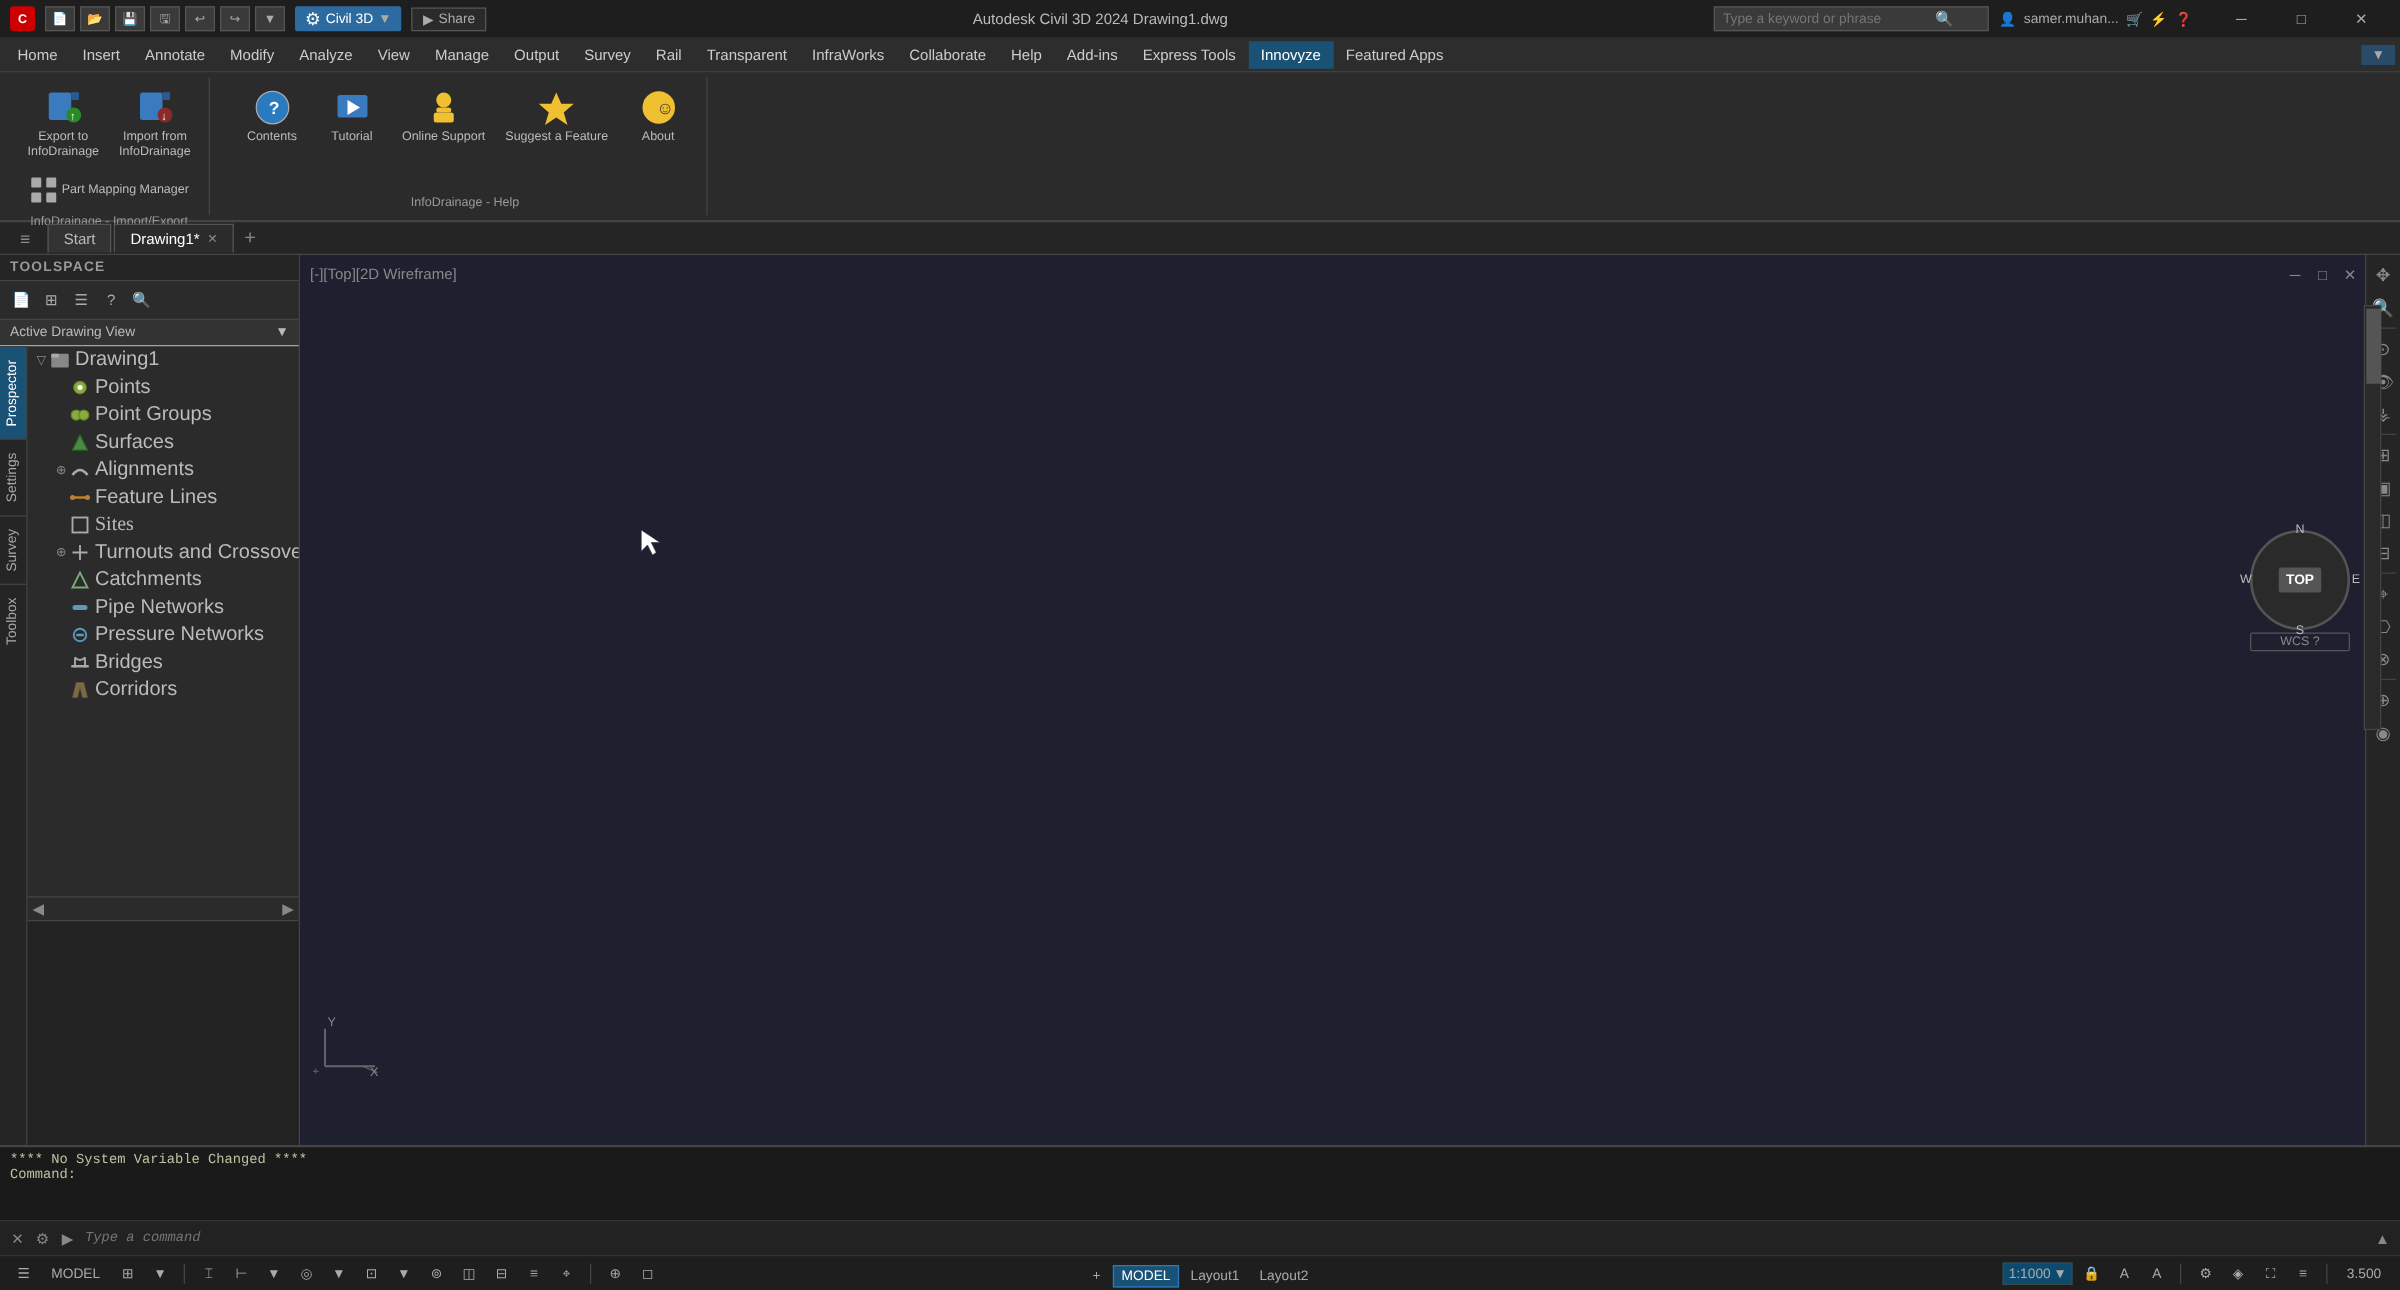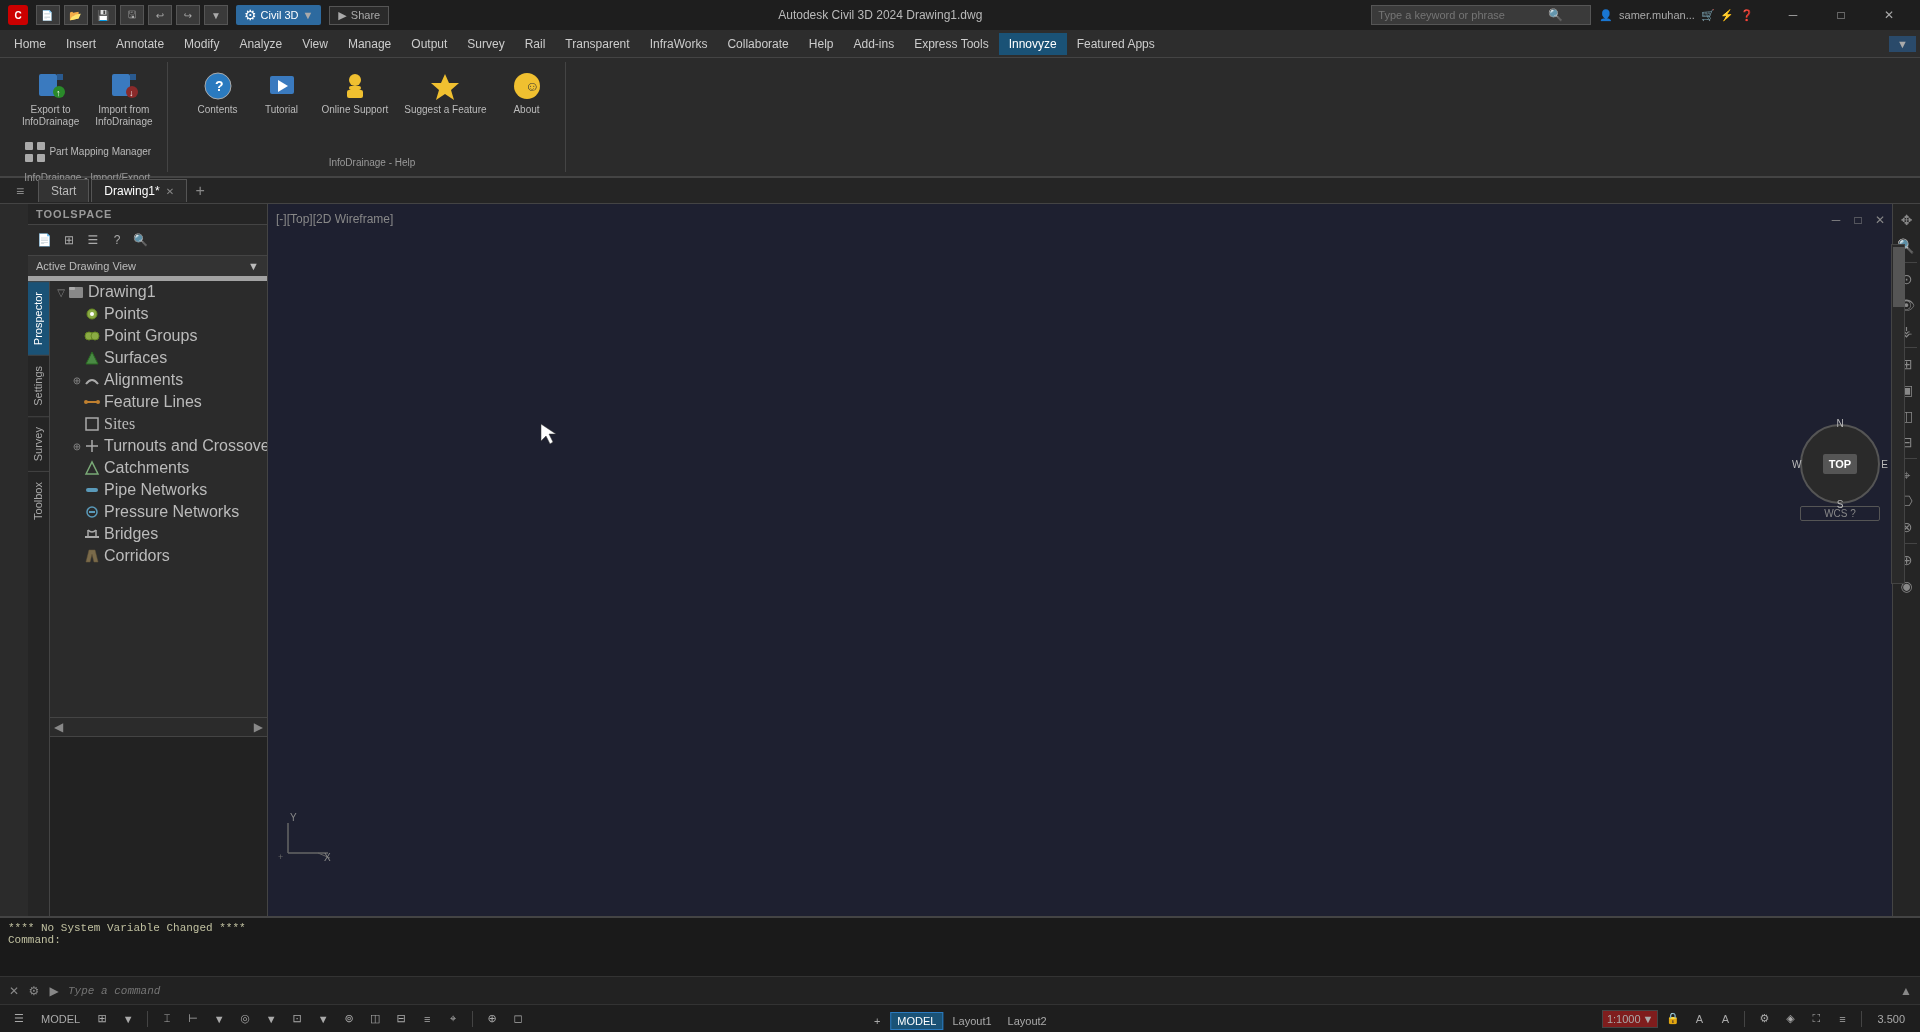--- a/index.html
+++ b/index.html
@@ -35,29 +35,29 @@
 
     
     #tab-bar { display: flex; align-items: center; height: 26px; background: #252525; border-bottom: 1px solid #444; padding: 0 8px; gap: 2px; }
     .tab { display: flex; align-items: center; gap: 6px; padding: 4px 12px; background: #333; border: 1px solid #555; border-bottom: none; cursor: pointer; font-size: 12px; color: #bbb; }
     .tab.active { background: #2b2b2b; color: white; }
     .tab .close-tab { font-size: 10px; color: #888; cursor: pointer; }
     .tab-add { width: 22px; height: 22px; display: flex; align-items: center; justify-content: center; cursor: pointer; color: #888; font-size: 16px; }
     .hamburger { width: 24px; height: 24px; display: flex; align-items: center; justify-content: center; cursor: pointer; color: #888; font-size: 14px; margin-right: 4px; }
 
     
-    #main { display: flex; height: calc(1032px - 30px - 28px - 120px - 26px - 28px); margin-left: 28px; }
+    #main { display: flex; height: calc(1032px - 30px - 28px - 120px - 26px - 28px); }
 
     
     #toolspace { width: 240px; background: #2b2b2b; border-right: 1px solid #444; display: flex; flex-direction: column; flex-shrink: 0; }
     #toolspace-header { display: flex; align-items: center; justify-content: space-between; padding: 4px 8px; background: #252525; border-bottom: 1px solid #444; }
     #toolspace-header .ts-title { font-size: 11px; color: #999; font-weight: bold; letter-spacing: 1px; }
     #toolspace-toolbar { display: flex; align-items: center; gap: 2px; padding: 4px 6px; border-bottom: 1px solid #444; }
     #toolspace-toolbar .ts-btn { width: 22px; height: 22px; display: flex; align-items: center; justify-content: center; cursor: pointer; color: #aaa; font-size: 12px; border: 1px solid transparent; }
-    #toolspace-dropdown { display: flex; align-items: center; justify-content: space-between; padding: 4px 8px; background: #333; border-bottom: 5px solid #a3a3a3; cursor: pointer; font-size: 11px; color: #bbb; }
+    #toolspace-dropdown { display: flex; align-items: center; justify-content: space-between; padding: 4px 8px; background: #333; border-bottom: 1px solid #a3a3a3; cursor: pointer; font-size: 11px; color: #bbb; }
 
     
     #side-tabs { display: flex; flex-direction: column; width: 22px; background: #252525; border-right: 1px solid #444; }
     .side-tab { writing-mode: vertical-rl; transform: rotate(180deg); padding: 10px 4px; cursor: pointer; font-size: 11px; color: #aaa; white-space: nowrap; border-bottom: 1px solid #444; }
     .side-tab.active { background: #1a5276; color: white; }
 
     
     #tree-view { flex: 1; overflow-y: auto; overflow-x: hidden; }
     #tree-view::-webkit-scrollbar { width: 10px; }
     #tree-view::-webkit-scrollbar-track { background: #2b2b2b; }
@@ -103,21 +103,21 @@
     #command-input { flex: 1; background: transparent; border: none; outline: none; color: #c0c0a0; font-family: 'Courier New', monospace; font-size: 11px; padding: 0 4px; font-style: italic; }
     .cmd-expand { width: 20px; height: 20px; display: flex; align-items: center; justify-content: center; cursor: pointer; color: #888; }
     #cmd-prefix-icon { width: 20px; height: 20px; display: flex; align-items: center; justify-content: center; color: #888; font-size: 12px; }
 
     
     #status-bar { display: flex; align-items: center; height: 28px; background: #1e1e1e; border-top: 1px solid #333; padding: 0 8px; gap: 4px; font-size: 11px; color: #aaa; }
     .sb-btn { padding: 2px 6px; cursor: pointer; border: 1px solid transparent; }
     .sb-icon-btn { width: 22px; height: 22px; display: flex; align-items: center; justify-content: center; cursor: pointer; }
     .sb-separator { width: 1px; height: 16px; background: #444; margin: 0 4px; }
     #sb-right { margin-left: auto; display: flex; align-items: center; gap: 4px; }
-    .sb-dropdown { display: flex; align-items: flex-end; gap: 2px; cursor: pointer; padding: 2px 4px; border: 1px solid #444; background: #7f1d1d; }
+    .sb-dropdown { display: flex; align-items: flex-end; gap: 2px; cursor: pointer; padding: 2px 4px; border: 1px solid #444; background: #0c4a6e; }
 
     
     #cursor { position: absolute; top: 215px; left: 268px; pointer-events: none; z-index: 100; }
 
     
     #xy-axis { position: absolute; bottom: 50px; left: 10px; z-index: 10; }
   </style>
 </head>
 <body>
 

